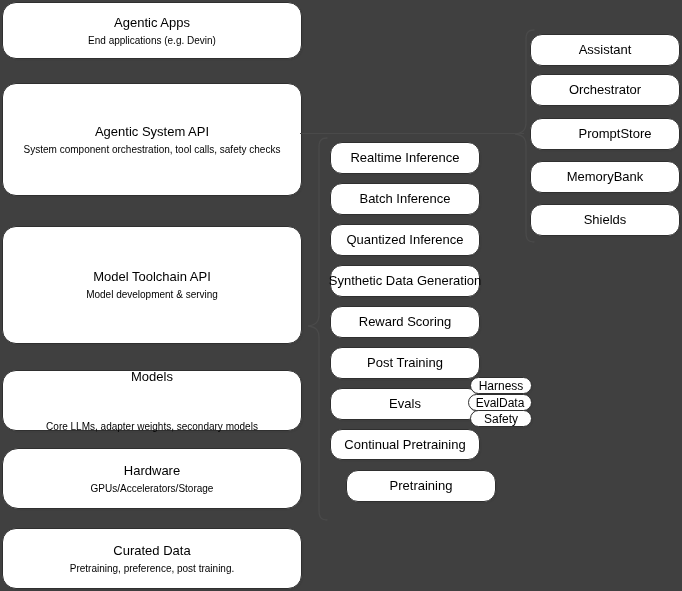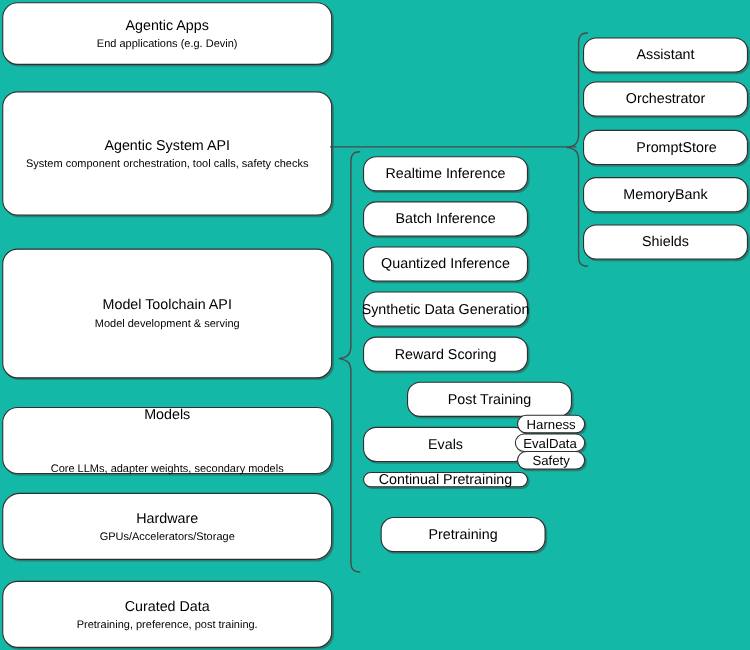--- a/index.html
+++ b/index.html
@@ -4,21 +4,21 @@
 <style>
   html, body {
     margin: 0;
     padding: 0;
     background: #ffffff;
   }
   #canvas {
     position: relative;
     width: 682px;
     height: 591px;
-    background: #14b8a6;
+    background: #404040;
     font-family: "Liberation Sans", sans-serif;
     overflow: hidden;
   }
   .node {
     position: absolute;
     box-sizing: border-box;
     background: #ffffff;
     border: 1px solid #2f2f2f;
     border-radius: 12px;
     box-shadow: 1.5px 1.5px 0 rgba(60,60,60,0.45);
@@ -132,27 +132,27 @@
   </div>
   <div class="node" style="left:330px; top:224px; width:150px; height:32px;">
     <div class="title">Quantized Inference</div>
   </div>
   <div class="node" style="left:330px; top:265px; width:150px; height:32px;">
     <div class="title">Synthetic Data Generation</div>
   </div>
   <div class="node" style="left:330px; top:306px; width:150px; height:32px;">
     <div class="title">Reward Scoring</div>
   </div>
-  <div class="node" style="left:330px; top:347px; width:150px; height:32px;margin-left:40px;">
+  <div class="node" style="left:330px; top:347px; width:150px; height:32px;">
     <div class="title">Post Training</div>
   </div>
   <div class="node" style="left:330px; top:388px; width:150px; height:32px;">
     <div class="title">Evals</div>
   </div>
-  <div class="node" style="left:330px; top:429px; width:150px; height:14px;">
+  <div class="node" style="left:330px; top:429px; width:150px; height:31px;">
     <div class="title">Continual Pretraining</div>
   </div>
   <div class="node" style="left:330px; top:470px; width:150px; height:32px;margin-left:16px;">
     <div class="title">Pretraining</div>
   </div>
 
   <div class="pill-node" style="left:470px; top:377px; width:62px; height:17px;">Harness</div>
   <div class="pill-node" style="left:468px; top:394px; width:64px; height:17px;">EvalData</div>
   <div class="pill-node" style="left:470px; top:410px; width:62px; height:17px;">Safety</div>
 

